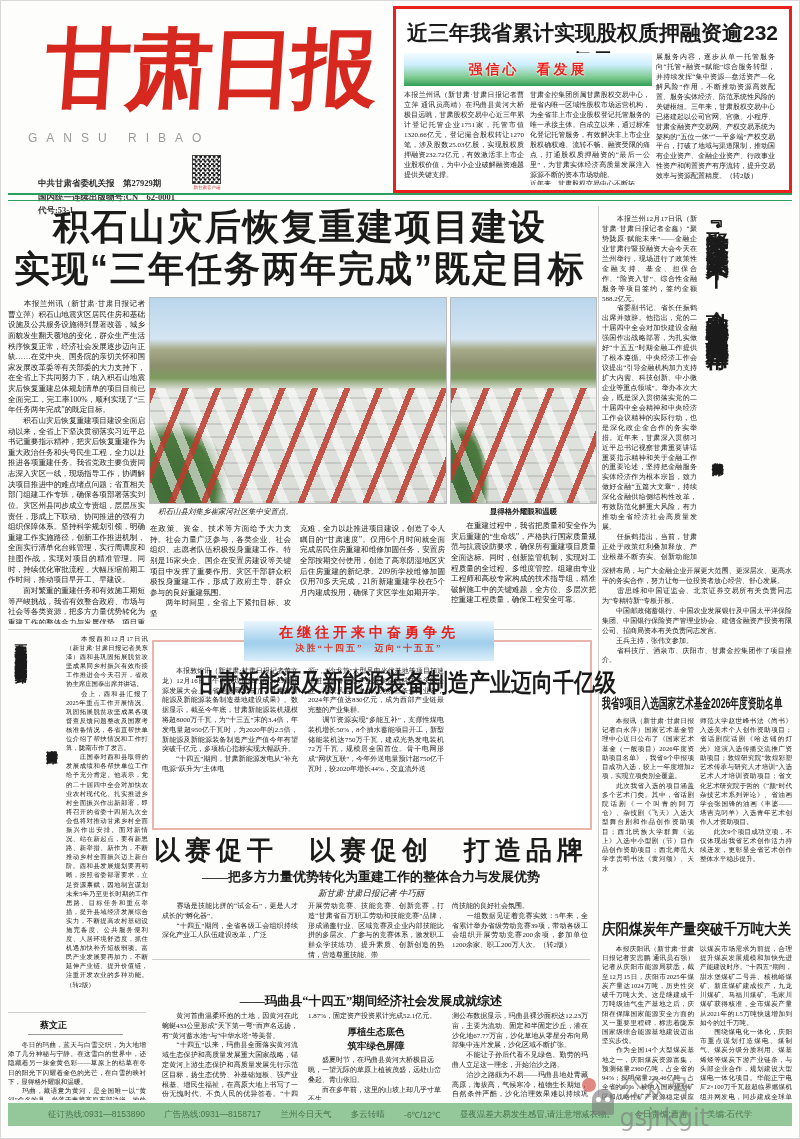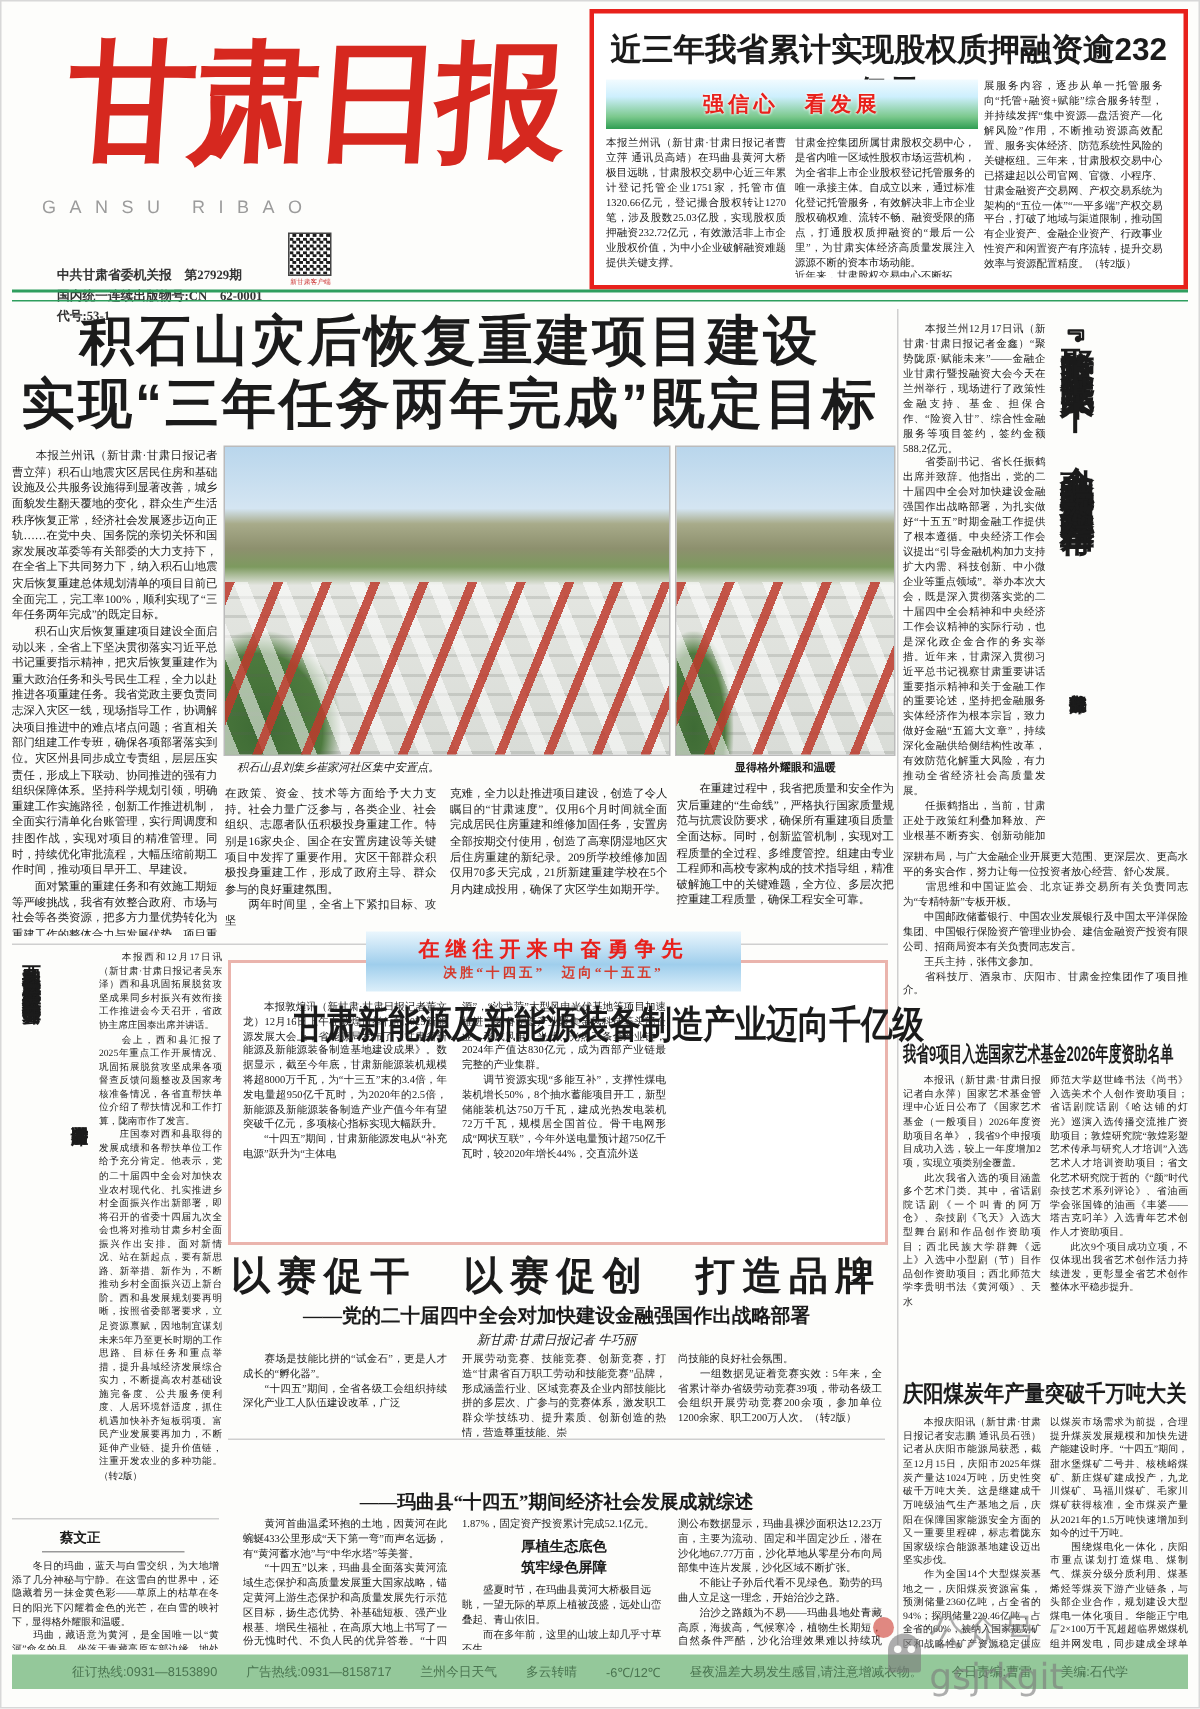--- a/index.html
+++ b/index.html
@@ -213,21 +213,21 @@
     <span class="en-b1">在继往开来中奋勇争先</span>
     <span class="en-b2">决胜“十四五”　迈向“十五五”</span>
   </div>
   <div class="abs en-head"><span>甘肃新能源及新能源装备制造产业迈向千亿级</span></div>
   <div class="en-col jt pre ovh" style="left:162px;">　　本报敦煌讯（新甘肃·甘肃日报记者董文龙）12月16日上午在敦煌市举行的2025新能源发展大会上，省能源局发布了《甘肃省新能源及新能源装备制造基地建设成果》。数据显示，截至今年底，甘肃新能源装机规模将超8000万千瓦，为“十三五”末的3.4倍，年发电量超950亿千瓦时，为2020年的2.5倍，新能源及新能源装备制造产业产值今年有望突破千亿元，多项核心指标实现大幅跃升。
 　　“十四五”期间，甘肃新能源发电从“补充电源”跃升为“主体电</div>
   <div class="en-col jt pre ovh" style="left:308px;">源”，“沙戈荒”大型风电光伏基地等项目加速推进，装备制造产业聚集金风科技等头部企业，形成风电、光伏、光热三条全产业链，2024年产值达830亿元，成为西部产业链最完整的产业集群。
 　　调节资源实现“多能互补”，支撑性煤电装机增长50%，8个抽水蓄能项目开工，新型储能装机达750万千瓦，建成光热发电装机72万千瓦，规模居全国首位。骨干电网形成“网状互联”，今年外送电量预计超750亿千瓦时，较2020年增长44%，交直流外送</div>
 
   <div class="abs ct-head">以赛促干　以赛促创　打造品牌</div>
-  <div class="abs ct-sub">——党的二十届四中全会对加快建设金融强国作出战略部署</div>
+  <div class="abs ct-sub">——把多方力量优势转化为重建工作的整体合力与发展优势</div>
   <div class="abs ct-by">新甘肃·甘肃日报记者 牛巧丽</div>
   <div class="ct-col jt pre ovh" style="left:162px;">　　赛场是技能比拼的“试金石”，更是人才成长的“孵化器”。
 　　“十四五”期间，全省各级工会组织持续深化产业工人队伍建设改革，广泛</div>
   <div class="ct-col jt pre ovh" style="left:308px;">开展劳动竞赛、技能竞赛、创新竞赛，打造“甘肃省百万职工劳动和技能竞赛”品牌，形成涵盖行业、区域竞赛及企业内部技能比拼的多层次、广参与的竞赛体系，激发职工群众学技练功、提升素质、创新创造的热情，营造尊重技能、崇</div>
   <div class="ct-col jt pre ovh" style="left:452px;">尚技能的良好社会氛围。
 　　一组数据见证着竞赛实效：5年来，全省累计举办省级劳动竞赛39项，带动各级工会组织开展劳动竞赛200余项，参加单位1200余家、职工200万人次。（转2版）</div>
   <div class="abs hr" style="left:152px;top:959px;width:438px;"></div>
 
   <div class="abs mq-sub">——玛曲县“十四五”期间经济社会发展成就综述</div>
   <div class="mq-col jt pre ovh" style="left:162px;">　　黄河首曲温柔环抱的土地，因黄河在此蜿蜒433公里形成“天下第一弯”而声名远扬，有“黄河蓄水池”与“中华水塔”等美誉。

